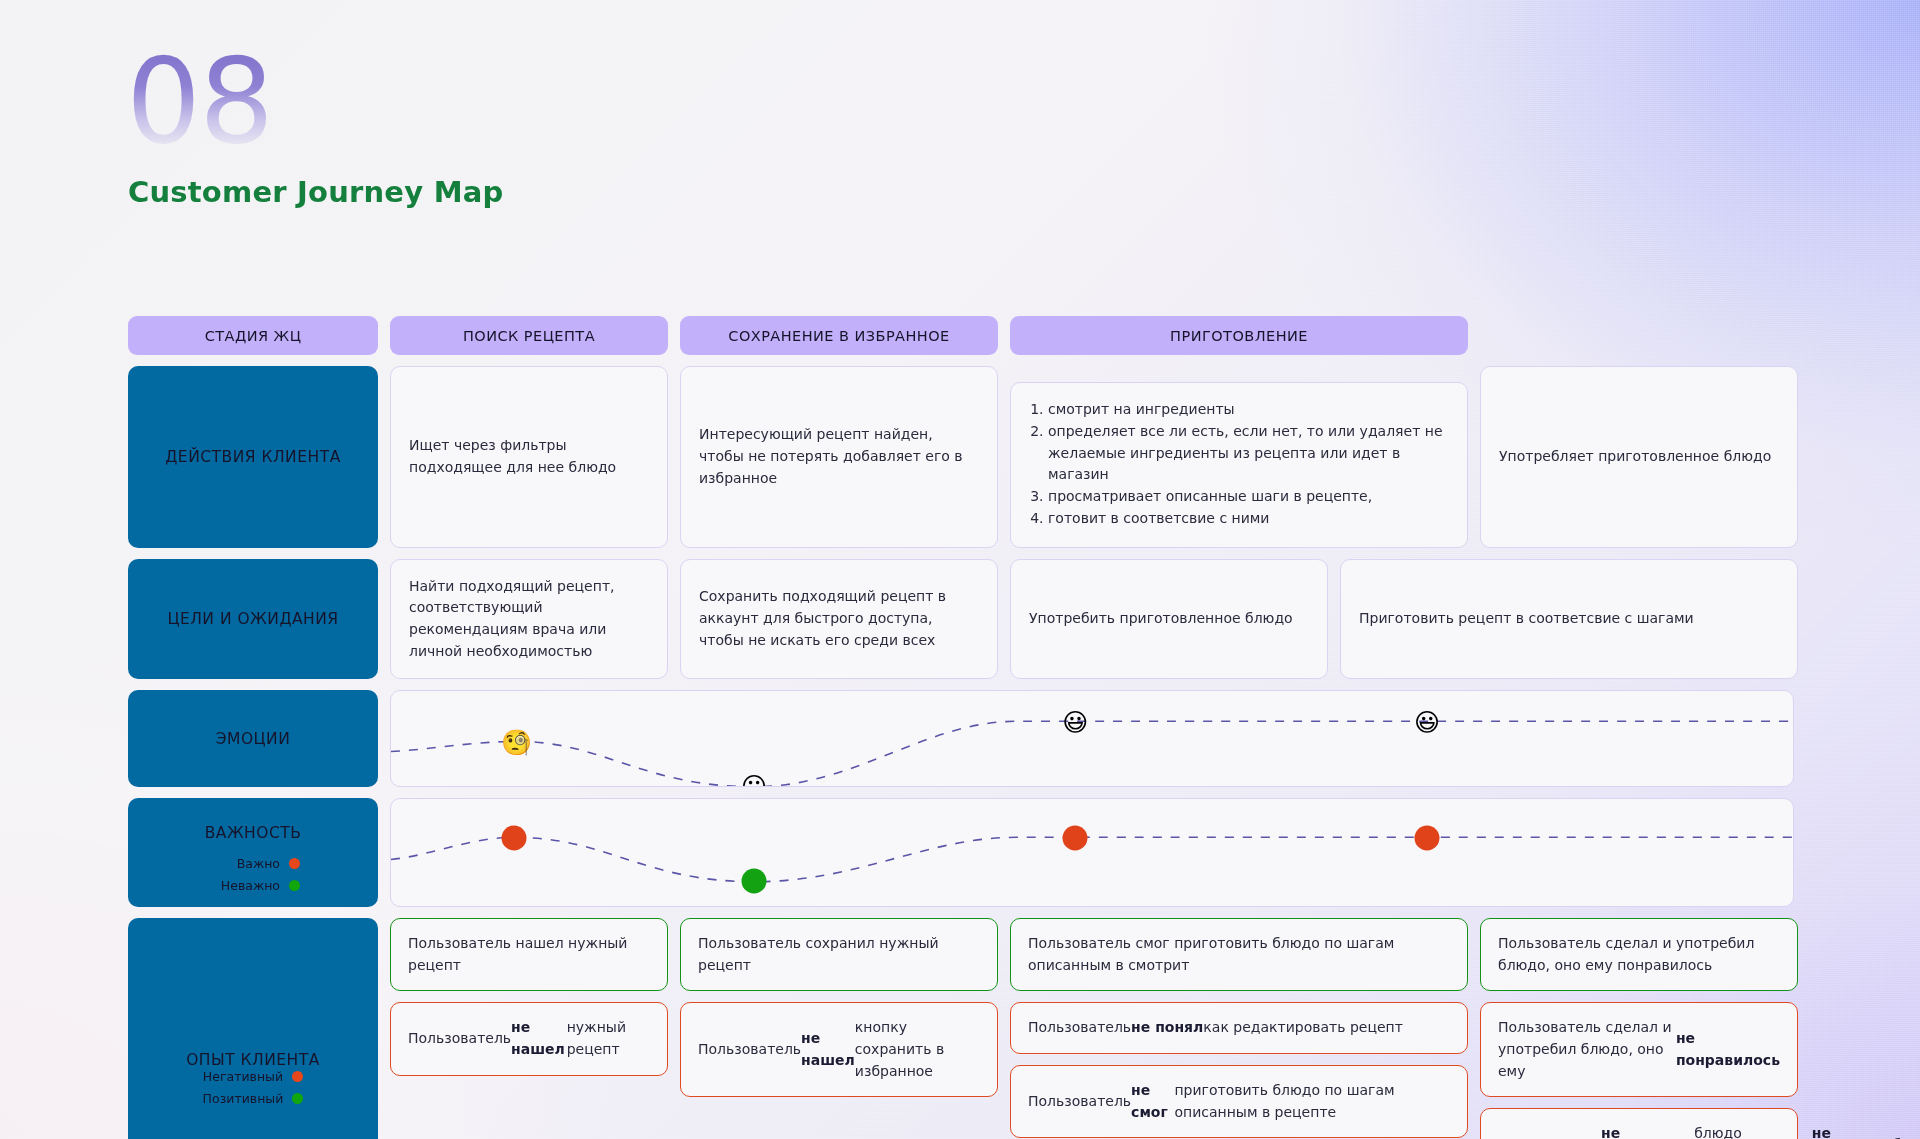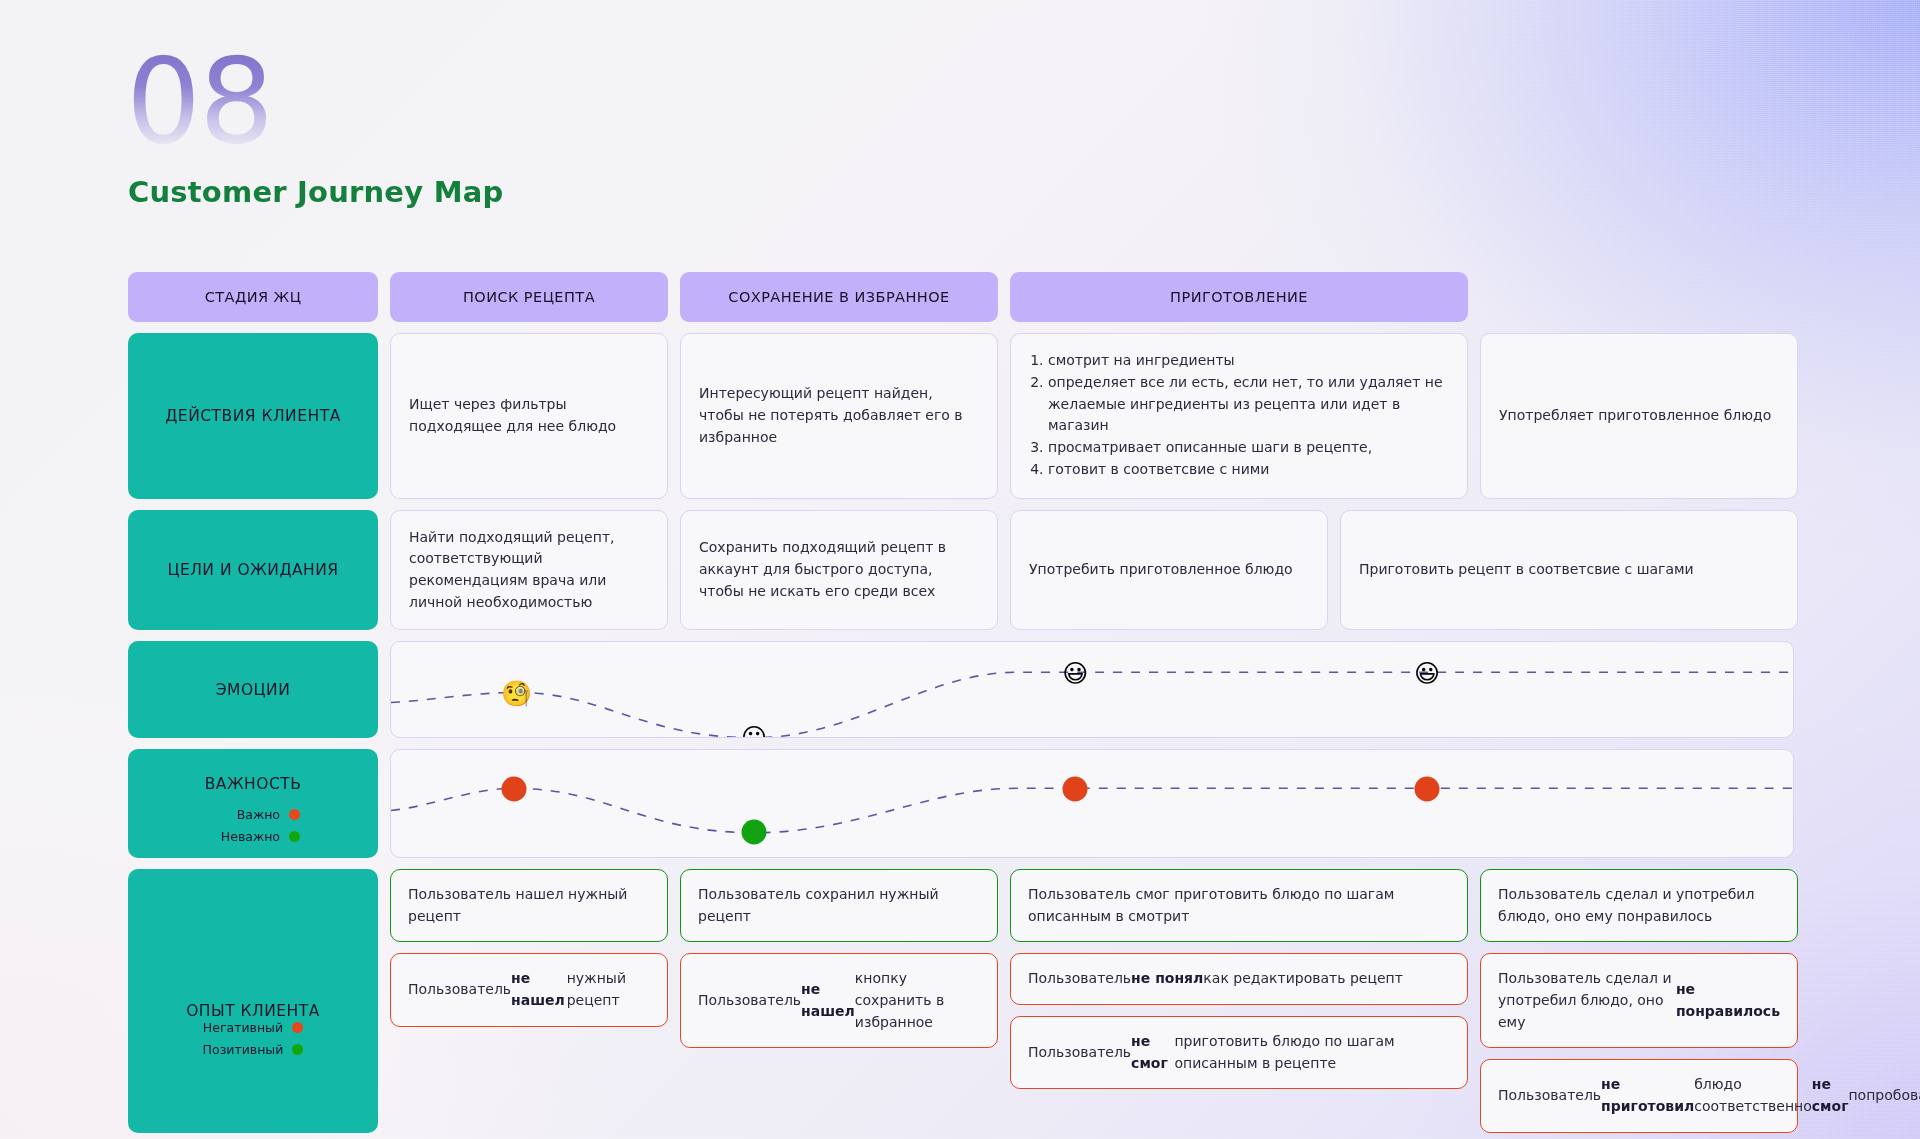--- a/index.html
+++ b/index.html
@@ -75,32 +75,33 @@
   .col-1     { width: 278px; flex: 0 0 278px; }
   .col-2     { width: 318px; flex: 0 0 318px; }
   .col-3     { width: 458px; flex: 0 0 458px; }
   .col-4     { width: 318px; flex: 0 0 318px; }
   .col-chart { flex: 1 1 auto; }
 
   
   .hdr {
     background: #c3b0fb;
     border-radius: 9px;
-    height: 50px;
+    height: 39px;
     display: flex; align-items: center; justify-content: center;
     font-size: 14.5px;
     letter-spacing: .45px;
     color: #16142b;
     text-align: center;
     padding: 0 8px;
+    margin-top: 44px;
   }
 
   
   .stage {
-    background: #14b8a6;
+    background: #0369a1;
     border-radius: 10px;
     display: flex;
     flex-direction: column;
     align-items: center;
     justify-content: center;
     color: #16142b;
     padding: 14px 10px;
     text-align: center;
   }
   .stage .stage-title {
@@ -126,21 +127,21 @@
     background: #f8f8fa;
     border: 1px solid #d9d4f3;
     border-radius: 10px;
     padding: 16px 18px;
     font-size: 14px;
     line-height: 1.55;
     color: #2a2a3d;
     display: flex;
     align-items: center;
   }
-  .card.list { align-items: flex-start; }
+  .card.list { align-items: flex-start; margin-top: 16px; }
   .card ol {
     margin: 0; padding-left: 19px;
     font-size: 14px; line-height: 1.52;
   }
   .card ol li { margin-bottom: 1px; }
 
   .card.green { border-color: #139314; }
   .card.red   { border-color: #e04a21; }
 
   .card b { font-weight: 700; color: #1b1b33; }

